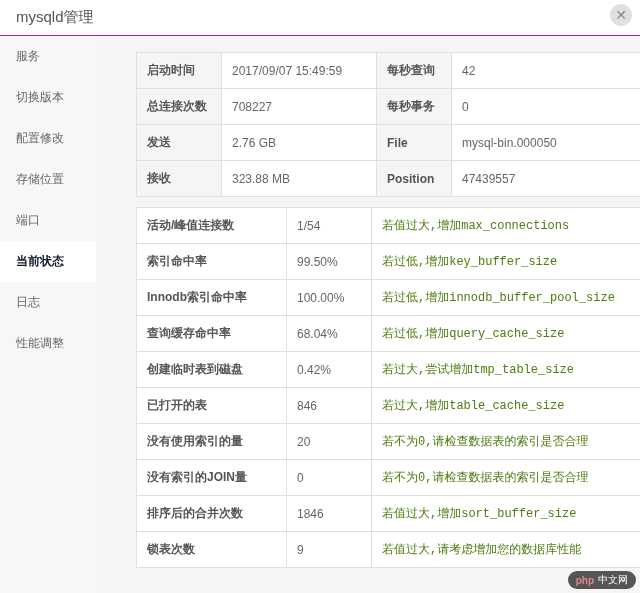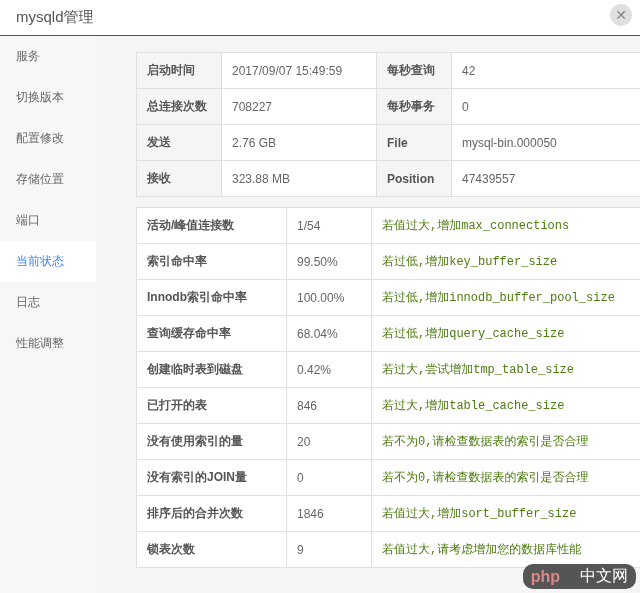--- a/index.html
+++ b/index.html
@@ -48,21 +48,22 @@
       flex-shrink: 0;
     }
     .sidebar-item {
       padding: 12px 16px;
       color: #666;
       cursor: pointer;
       font-size: 12px;
     }
     .sidebar-item.active {
       background: #fff;
-      color: #3b82f6;
+      color: #0f172a;
+      font-weight: bold;
     }
     .content {
       flex: 1;
       padding: 16px 10px 10px 16px;
       overflow: auto;
     }
     table {
       width: 100%;
       border-collapse: collapse;
       background: #fff;
@@ -99,28 +100,28 @@
       width: 85px;
     }
     .metrics-table td.metric-hint {
       color: #4d7c0f;
       font-family: Liberation Mono, monospace;
     }
     .watermark {
       position: absolute;
       right: 4px;
       bottom: 4px;
-      font-size: 16px;
+      font-size: 10px;
       color: #fff;
       background: #555;
       padding: 2px 8px;
       border-radius: 10px;
       display: flex;
       align-items: center;
-      gap: 20px;
+      gap: 4px;
     }
     .watermark .logo {
       color: #d88;
       font-weight: bold;
     }
   </style>
 </head>
 <body>
 
 <div class="header">

